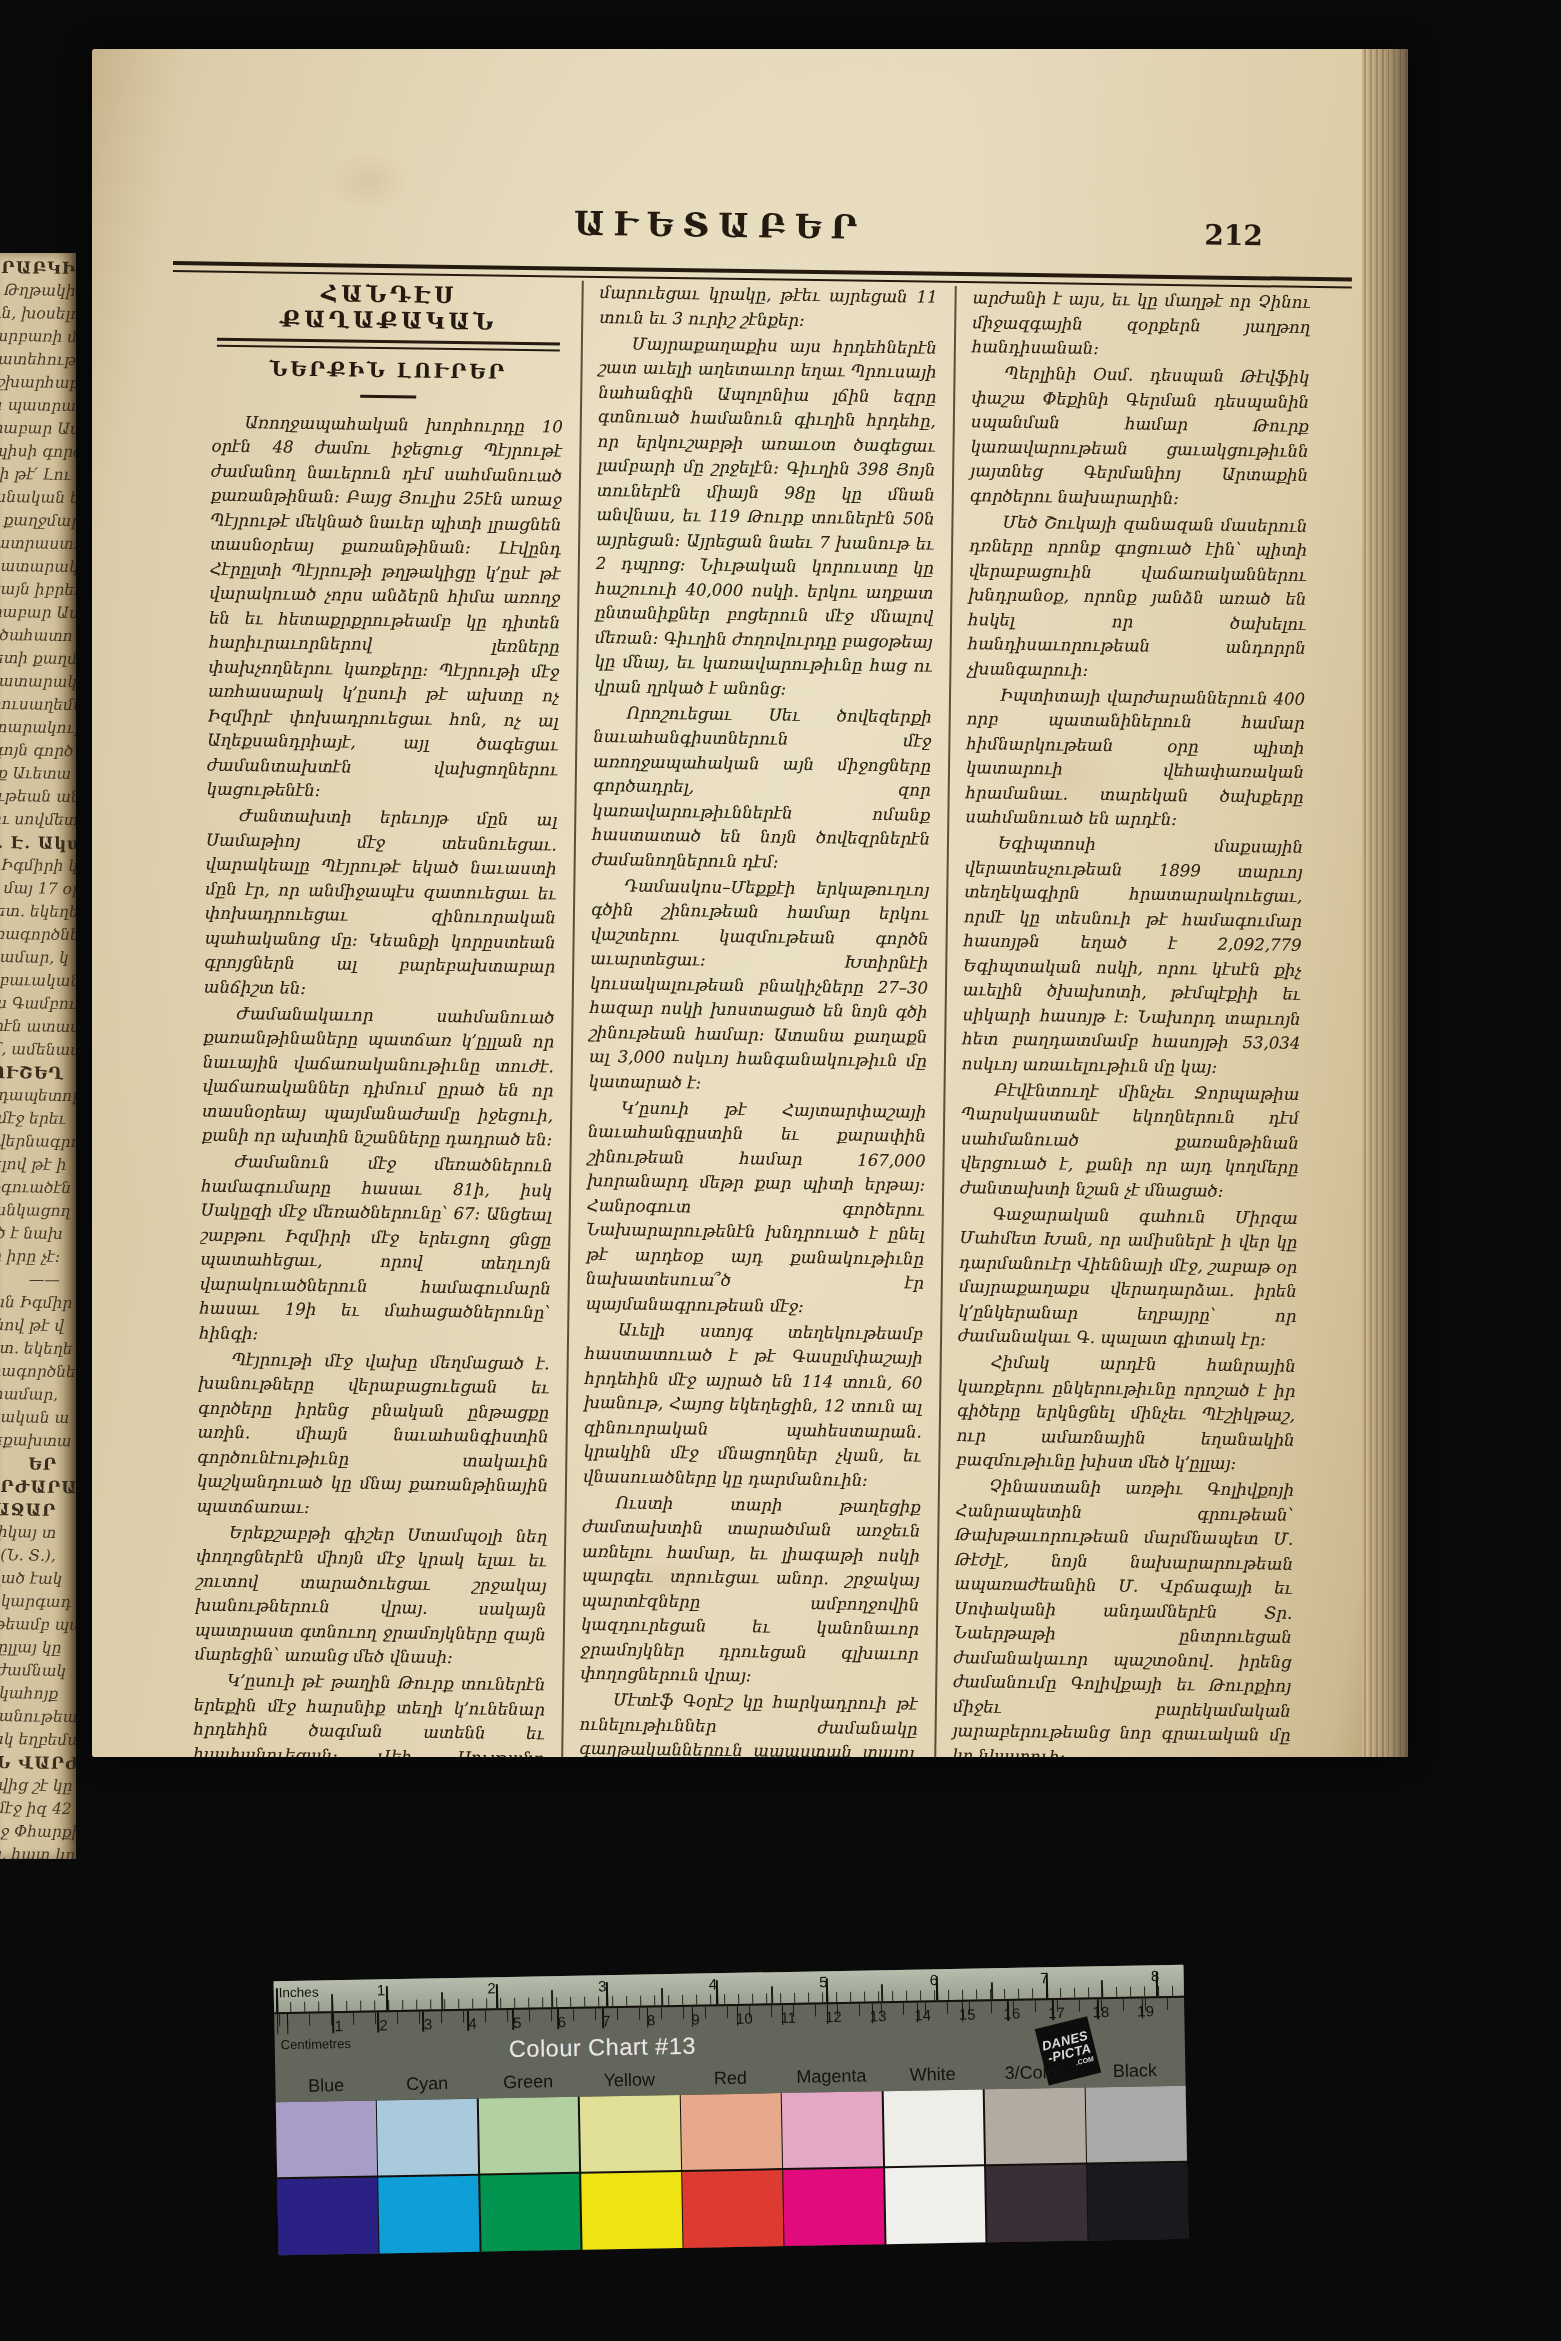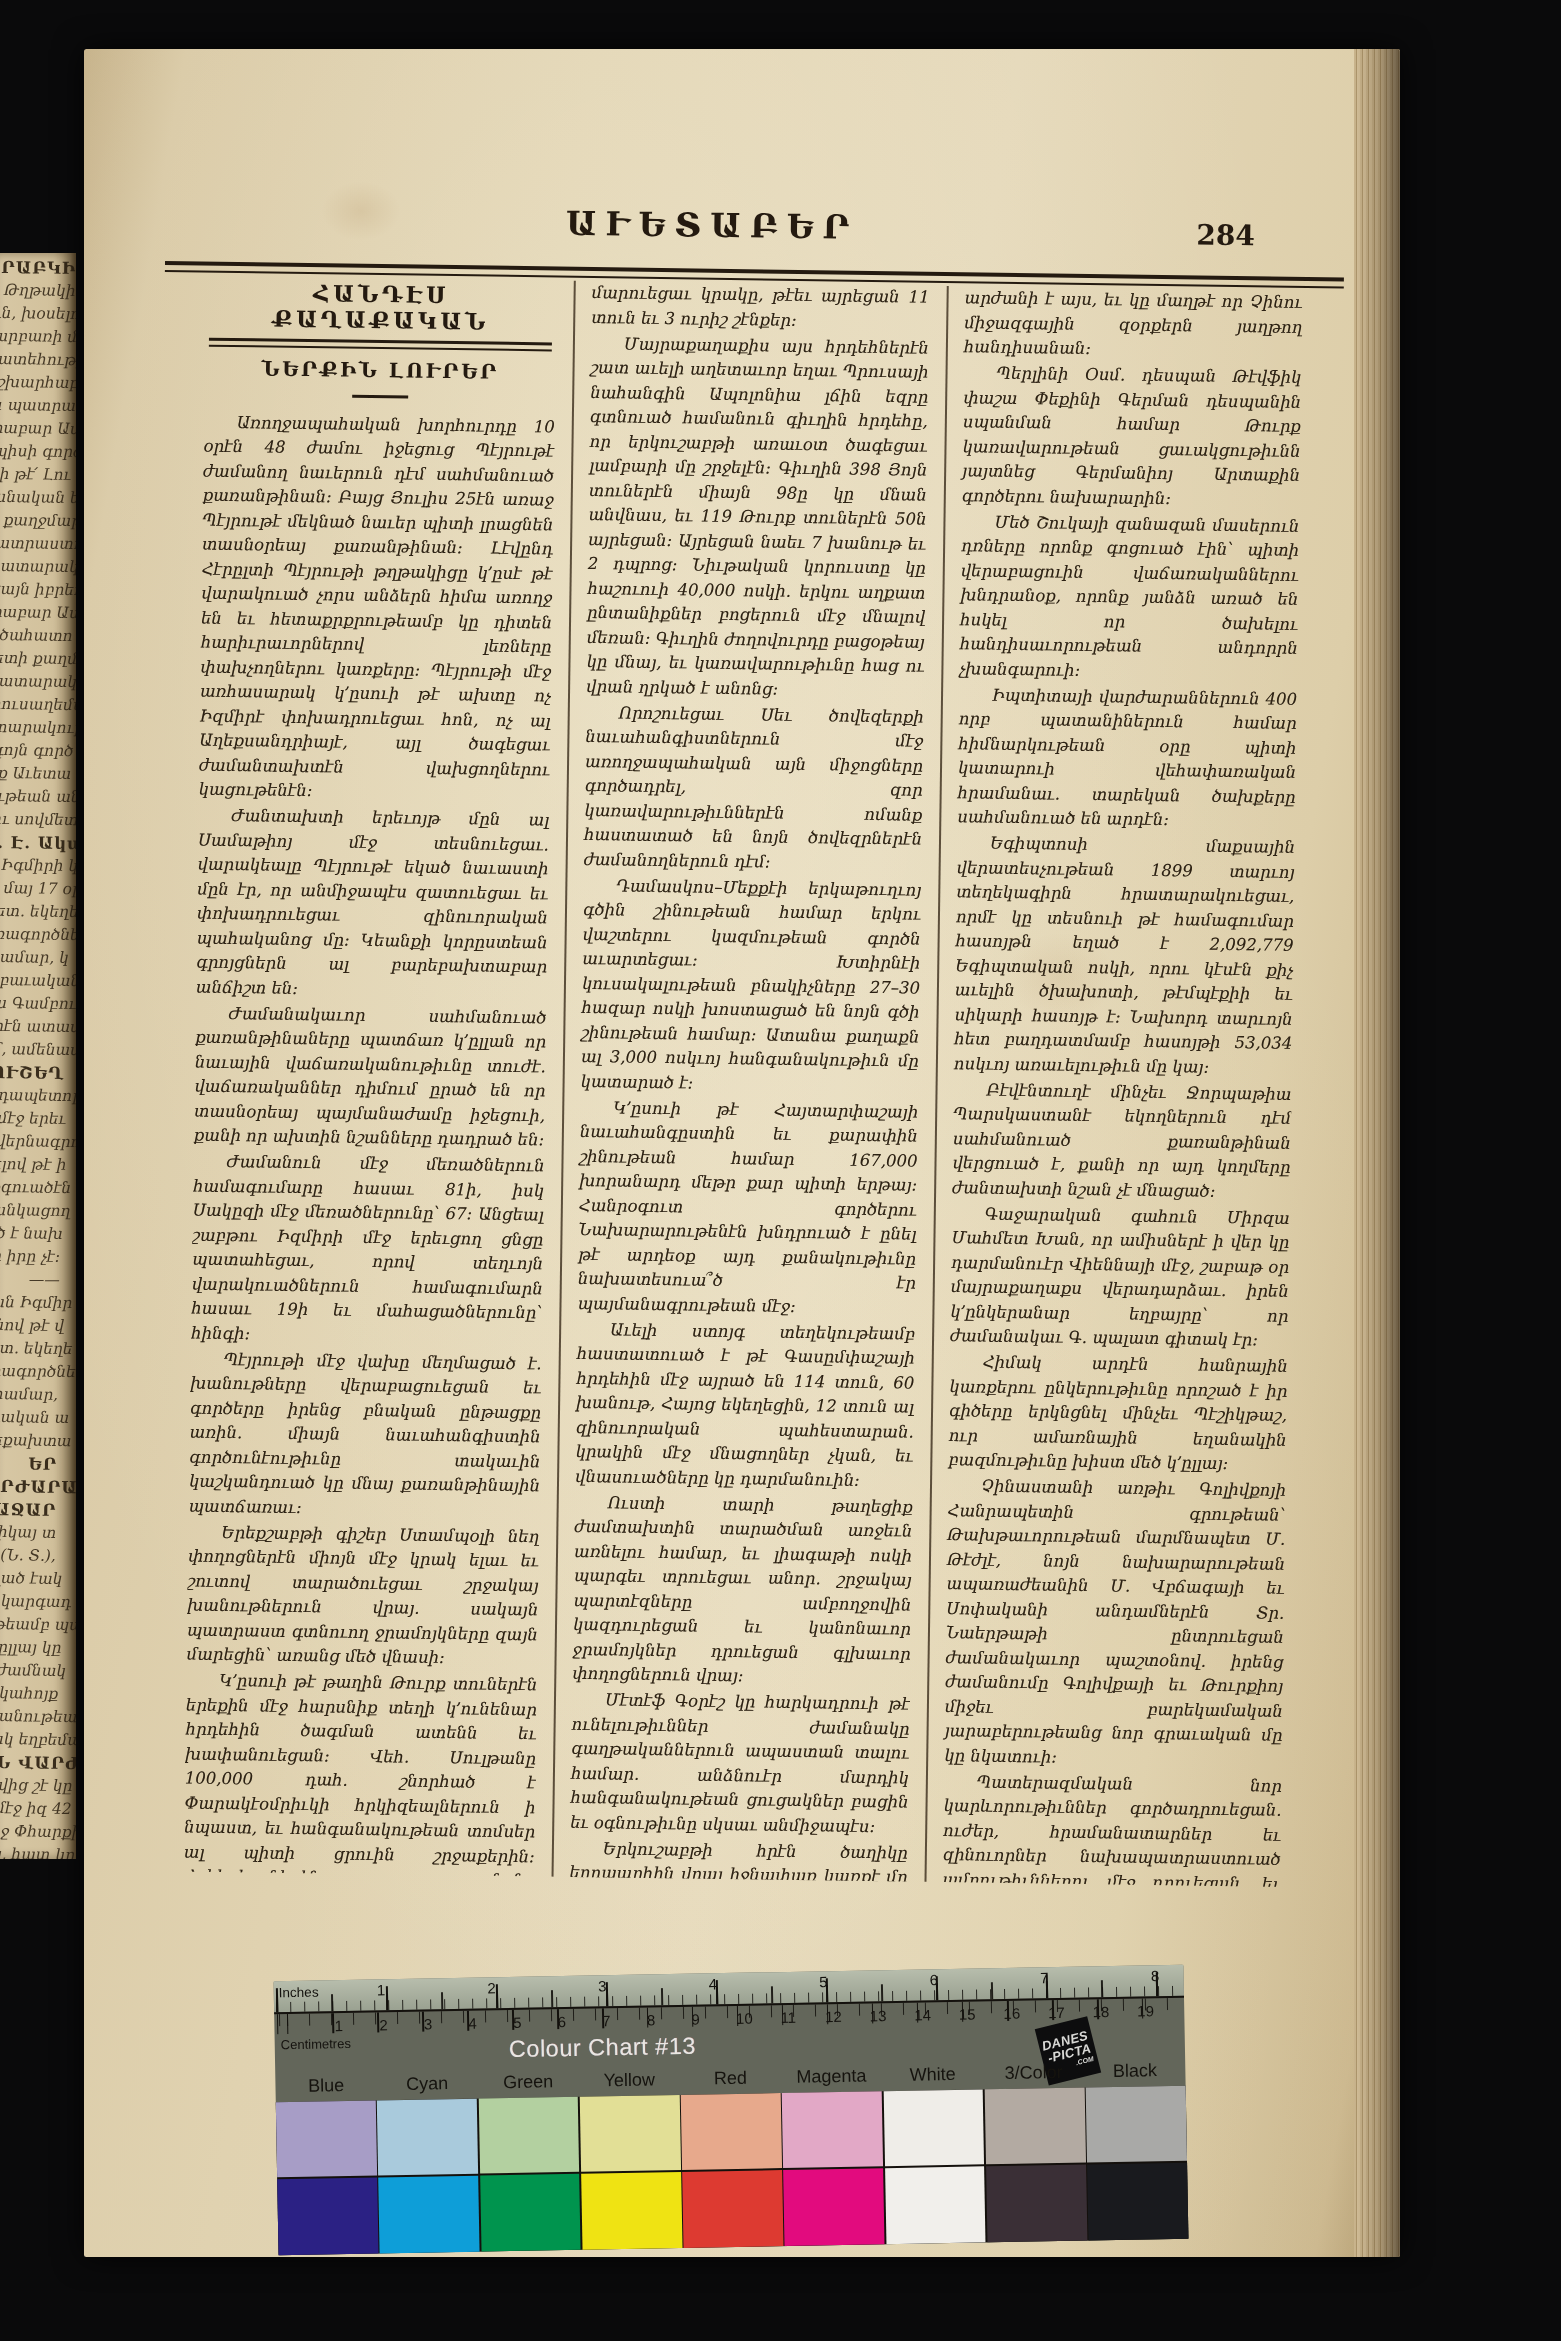--- a/index.html
+++ b/index.html
@@ -9,21 +9,21 @@
   
   .left-strip{position:absolute;left:0;top:253px;width:76px;height:1606px;overflow:hidden;
     background:linear-gradient(90deg,#d7c7a4 0%,#d2c19c 70%,#b6a27b 92%,#8a744f 100%);
     box-shadow:inset -7px 0 11px rgba(40,25,5,.45);}
   .left-strip .tilt{position:absolute;left:-15px;top:4px;right:2px;transform:rotate(.8deg);transform-origin:100% 0;}
   .frag{white-space:nowrap;text-align:right;font-style:italic;font-size:15.5px;line-height:23px;
         color:#32261666;color:#32261699;color:#322616;opacity:.88;}
   .frag.b{font-style:normal;font-weight:bold;font-size:16.5px;letter-spacing:1px;opacity:.95;}
 
   
-  .main-page{position:absolute;left:84px;top:49px;width:1316px;height:2208px;border-radius:2.5px;
+  .main-page{position:absolute;left:92px;top:49px;width:1316px;height:1708px;border-radius:2.5px;
     background:
       radial-gradient(ellipse at 42% 28%, rgba(255,252,235,.30), transparent 62%),
       radial-gradient(ellipse at 60% 80%, rgba(255,248,225,.16), transparent 55%),
       linear-gradient(100deg,#c6b28a 0%,#d9c9a5 6%,#e0d2b0 30%,#e4d7b8 55%,#ddcea9 80%,#cbb78d 95%,#ab9468 100%),
       #d9c9a6;
     box-shadow:0 0 30px rgba(0,0,0,.8);overflow:hidden;}
   .page-stack{position:absolute;right:0;top:0;width:46px;height:100%;
     background:
       linear-gradient(90deg,rgba(60,40,15,.0),rgba(60,40,15,.25) 55%,rgba(25,15,5,.55) 100%),
       repeating-linear-gradient(90deg,#c9b48c 0 2px,#ae976d 2px 3.5px,#d3bf99 3.5px 6px);}
@@ -173,21 +173,21 @@
       </div>
   </div>
 
   <div class="main-page">
     <div class="stain" style="left:18%;top:6%;width:80px;height:60px;background:radial-gradient(rgba(130,80,20,.10),transparent 70%);"></div>
     <div class="stain" style="left:70%;top:40%;width:110px;height:90px;background:radial-gradient(rgba(120,70,15,.08),transparent 70%);"></div>
     <div class="stain" style="left:40%;top:88%;width:90px;height:60px;background:radial-gradient(rgba(120,70,15,.09),transparent 70%);"></div>
 
     <div class="page-tilt">
       <div class="masthead-title">ԱՒԵՏԱԲԵՐ</div>
-      <div class="page-number">284</div>
+      <div class="page-number">212</div>
       <div class="page-rule"></div>
 
       <div class="cols">
         <div class="col col1">
           <div class="sec-head">ՀԱՆԴԷՍ ՔԱՂԱՔԱԿԱՆ</div>
           <div class="sec-rule"></div>
           <div class="sub-head">ՆԵՐՔԻՆ ԼՈՒՐԵՐ</div>
           <div class="sub-dash"></div>
           <div>
 

